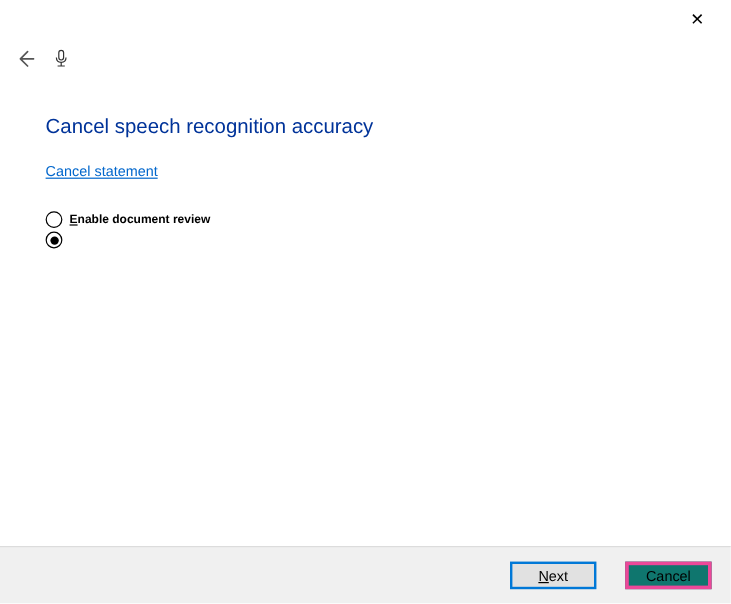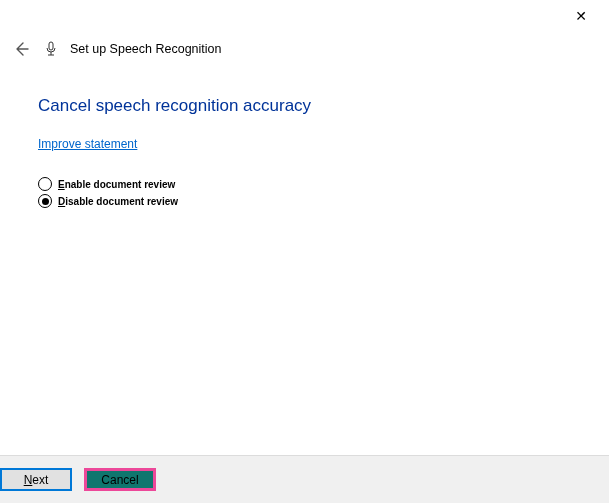--- a/index.html
+++ b/index.html
@@ -121,23 +121,24 @@
     }
     .footer {
       position: absolute;
       bottom: 0;
       left: 0;
       right: 0;
       height: 48px;
       border-top: 1px solid #dcdcdc;
       background: #f0f0f0;
       display: flex;
+      justify-content: flex-end;
       align-items: center;
       padding-right: 16px;
-      gap: 12px;
+      gap: 24px;
     }
     .btn {
       min-width: 72px;
       height: 23px;
       font-size: 12px;
       font-family: inherit;
       background: #0f766e;
       border: 3px solid #ec4899;
       cursor: pointer;
       display: flex;
@@ -169,35 +170,33 @@
     </svg>
   </div>
   <div class="mic-icon">
     <svg width="14" height="16" viewBox="0 0 14 16">
       <rect x="5" y="1" width="4" height="8" rx="2" fill="none" stroke="#333" stroke-width="1"></rect>
       <path d="M3 7 Q3 11 7 11 Q11 11 11 7" fill="none" stroke="#333" stroke-width="1"></path>
       <line x1="7" y1="11" x2="7" y2="14" stroke="#333" stroke-width="1"></line>
       <line x1="4" y1="14" x2="10" y2="14" stroke="#333" stroke-width="1"></line>
     </svg>
   </div>
-  <div class="header-title">Set up Speech Recognition</div>
 </div>
 
 <div class="content">
   <h1 class="page-heading">Cancel speech recognition accuracy</h1>
-  <a class="link">Improve statement</a>
+  <a class="link">Cancel statement</a>
 
   <div class="radio-group">
     <div class="radio-option">
       <div class="radio-circle"></div>
       <span class="radio-label"><span class="underline">E</span><span>nable document review</span></span>
     </div>
     <div class="radio-option">
       <div class="radio-circle selected"></div>
-      <span class="radio-label"><span class="underline">D</span><span>isable document review</span></span>
     </div>
   </div>
 </div>
 
 <div class="footer">
   <button class="btn primary">
     <span class="btn-text"><span class="underline">N</span><span>ext</span></span>
   </button>
   <button class="btn">
     <span class="btn-text">Cancel</span>

